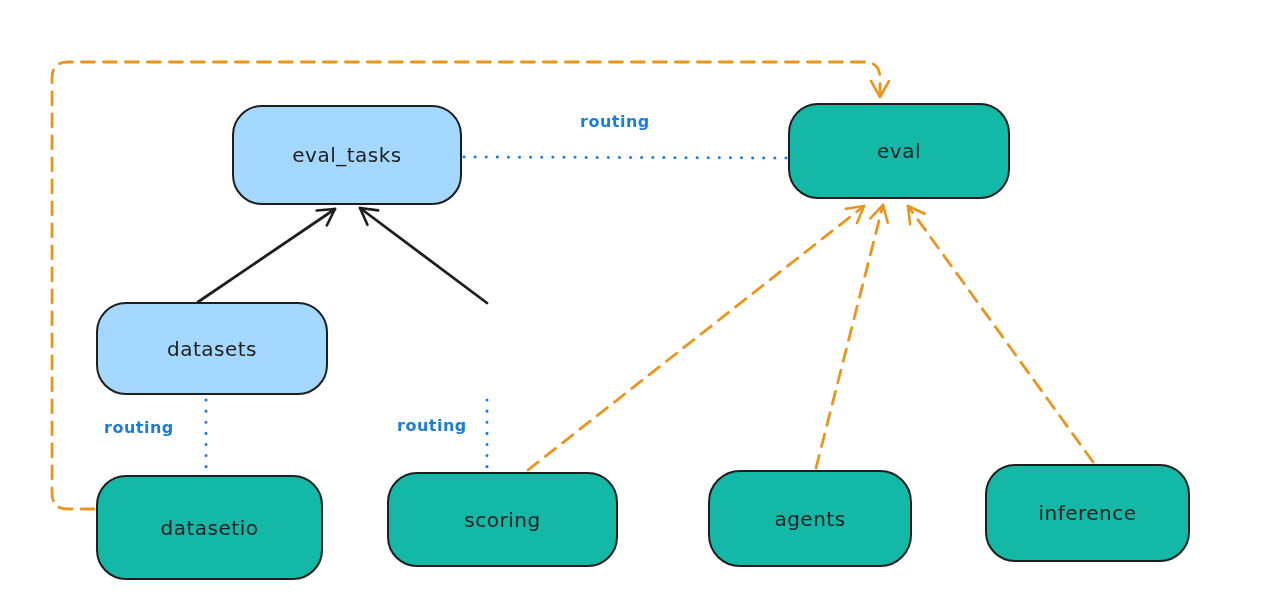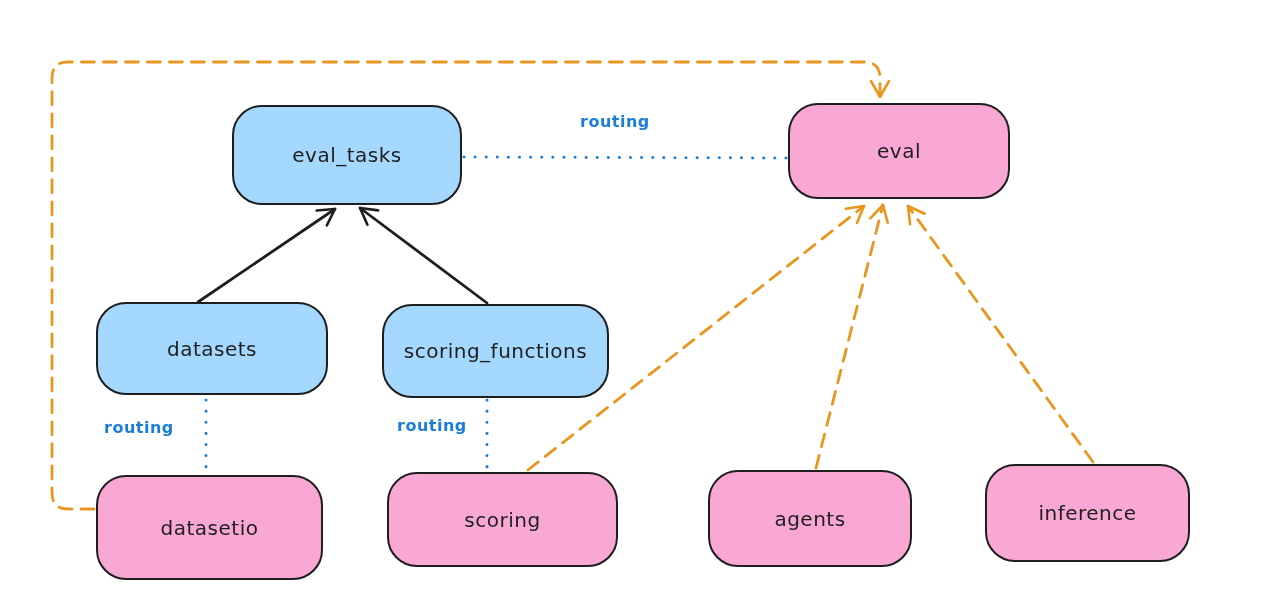--- a/index.html
+++ b/index.html
@@ -23,38 +23,38 @@
     align-items: center;
     justify-content: center;
     border: 2.5px solid #1e1e1e;
     border-radius: 30px;
     font-size: 20px;
     color: #1e1e1e;
     letter-spacing: 0.5px;
     box-sizing: border-box;
   }
   .node.blue  { background: #a5d8ff; }
-  .node.green { background: #f9a8d4; }
+  .node.green { background: #14b8a6; }
 
   .edge-label {
     position: absolute;
     color: #1c7ed6;
     font-size: 16px;
     font-weight: 600;
     letter-spacing: 0.5px;
   }
 
   
   #node-eval_tasks        { left:232px;  top:105px; width:230px; height:100px; }
   #node-eval              { left:788px;  top:103px; width:222px; height:96px;  }
   #node-datasets          { left:96px;   top:302px; width:232px; height:93px;  }
   #node-scoring_functions { left:382px;  top:304px; width:227px; height:94px;  }
   #node-datasetio         { left:96px;   top:475px; width:227px; height:105px;  }
   #node-scoring           { left:387px;  top:472px; width:231px; height:95px;  }
-  #node-agents            { left:708px;  top:470px; width:204px; height:97px;  }
+  #node-agents            { left:708px;  top:470px; width:204px; height:97px;border-radius:32px;  }
   #node-inference         { left:985px;  top:464px; width:205px; height:98px;align-items:center;  }
 
   #label-routing-top    { left:580px; top:112px; }
   #label-routing-left   { left:104px; top:418px; }
   #label-routing-middle { left:397px; top:416px; }
 </style>
 </head>
 <body>
 
 <div id="canvas">
@@ -84,23 +84,20 @@
 
   <div class="node blue" id="node-eval_tasks">
     <span>eval_tasks</span>
   </div>
   <div class="node green" id="node-eval">
     <span>eval</span>
   </div>
   <div class="node blue" id="node-datasets">
     <span>datasets</span>
   </div>
-  <div class="node blue" id="node-scoring_functions">
-    <span>scoring_functions</span>
-  </div>
   <div class="node green" id="node-datasetio">
     <span>datasetio</span>
   </div>
   <div class="node green" id="node-scoring">
     <span>scoring</span>
   </div>
   <div class="node green" id="node-agents">
     <span>agents</span>
   </div>
   <div class="node green" id="node-inference">

